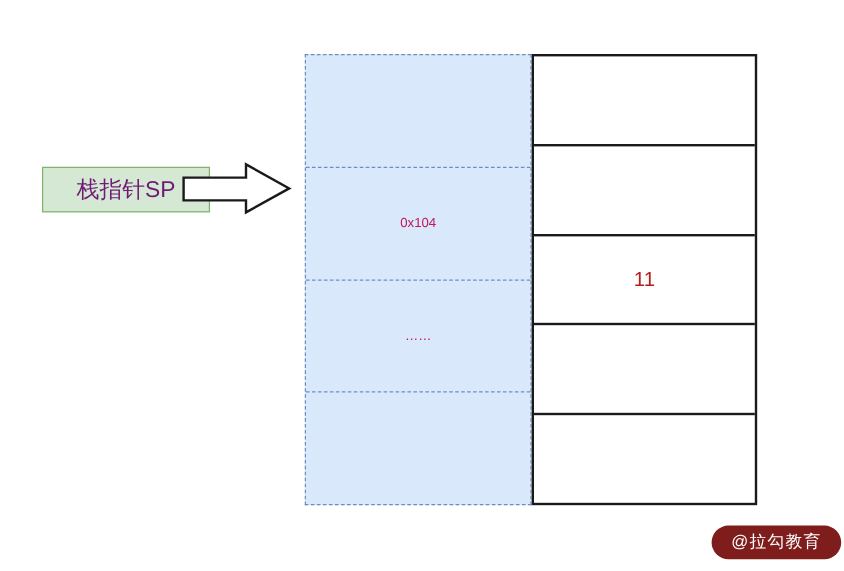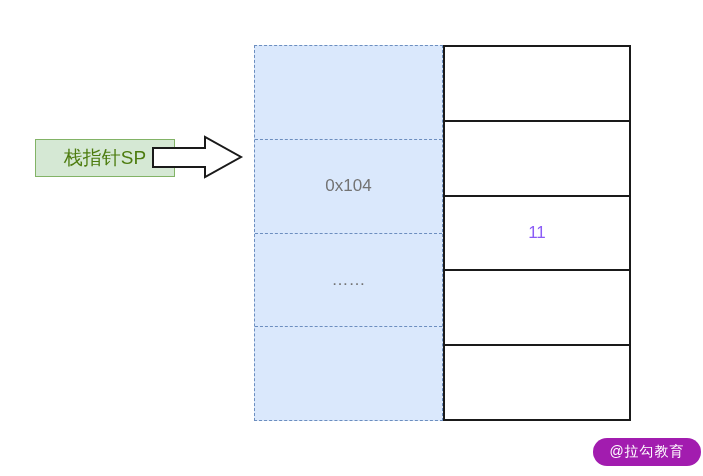--- a/index.html
+++ b/index.html
@@ -22,21 +22,21 @@
     top: 139px;
     width: 140px;
     height: 38px;
     box-sizing: border-box;
     background: var(--label-fill, #d5e8d4);
     border: 1px solid var(--label-border, #82b366);
     display: flex;
     align-items: center;
     justify-content: center;
     font-size: 19px;
-    color: #4d7c0f;
+    color: #701a75;
     white-space: nowrap;
   }
   
   .arrow-svg {
     position: absolute;
     left: 150px;
     top: 130px;
     width: 95px;
     height: 55px;
   }
@@ -52,22 +52,22 @@
     border: 1px dashed var(--address-border, #6c8ebf);
     display: flex;
     flex-direction: column;
   }
   .address-column .cell {
     flex: 1;
     border-bottom: 1px dashed var(--address-border, #6c8ebf);
     display: flex;
     align-items: center;
     justify-content: center;
-    font-size: 17px;
-    color: #737373;
+    font-size: 11px;
+    color: #be185d;
   }
   .address-column .cell:last-child { border-bottom: none; }
   
   .value-column {
     position: absolute;
     left: 443px;
     top: 45px;
     width: 188px;
     height: 376px;
     box-sizing: border-box;
@@ -76,32 +76,32 @@
     display: flex;
     flex-direction: column;
   }
   .value-column .cell {
     flex: 1;
     border-bottom: 2px solid var(--table-border, #1a1a1a);
     display: flex;
     align-items: center;
     justify-content: center;
     font-size: 17px;
-    color: #8b5cf6;
+    color: #b91c1c;
   }
   .value-column .cell:last-child { border-bottom: none; }
   
   .watermark {
     position: absolute;
     left: 593px;
     top: 438px;
     width: 108px;
     height: 28px;
     border-radius: 14px;
-    background: #a21caf;
+    background: #7f1d1d;
     display: flex;
     align-items: center;
     justify-content: center;
     font-size: 14px;
     color: #ffffff;
     letter-spacing: 1px;
   }
 </style>
 </head>
 <body>

